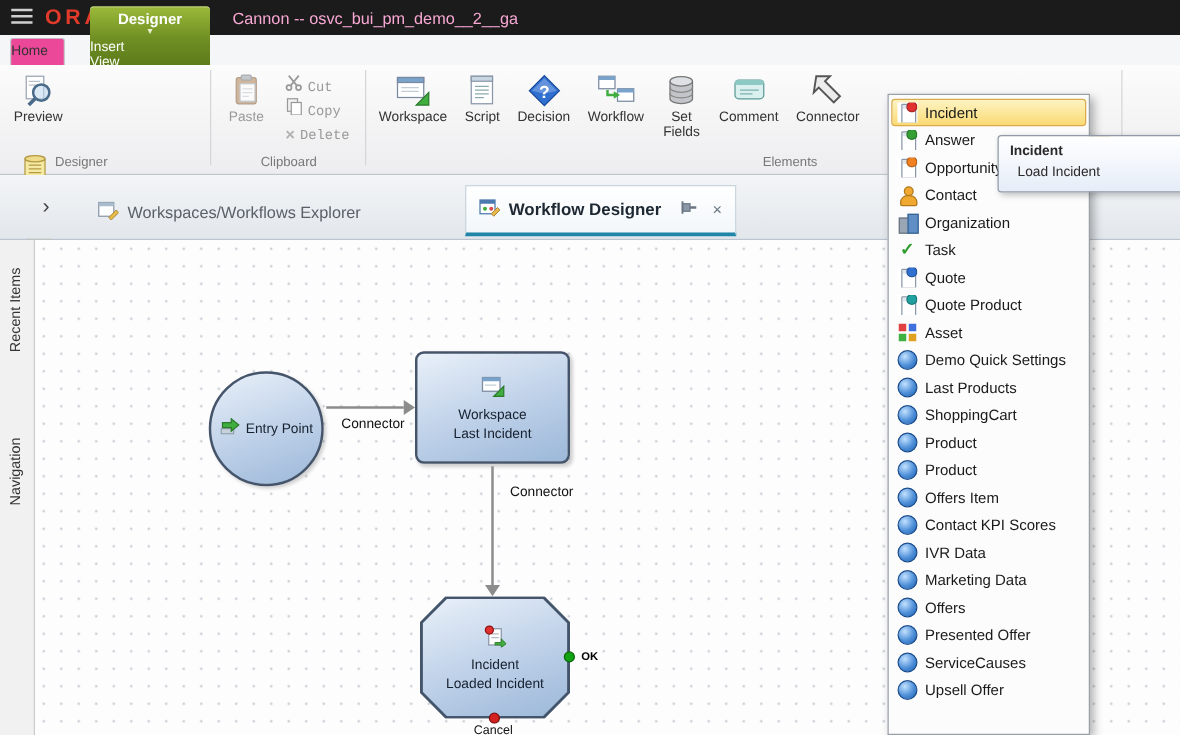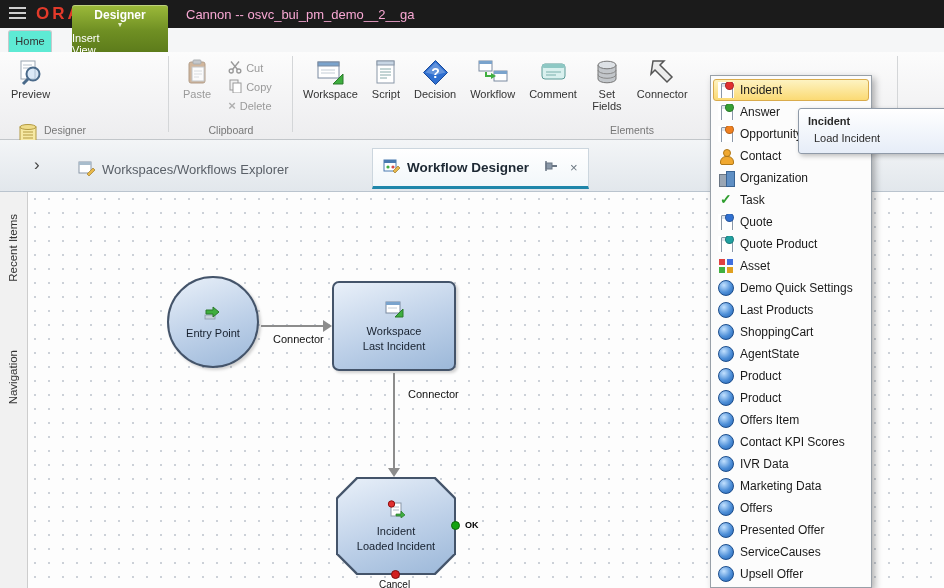--- a/index.html
+++ b/index.html
@@ -20,38 +20,38 @@
   .app-tab { position:absolute; left:72px; top:5px; width:96px; height:47px; z-index:6;
     background:linear-gradient(#9cba3a,#6f8f23 55%,#5d7c1b); border-radius:3px 3px 0 0;
     box-shadow:inset 0 1px 0 rgba(255,255,255,.35); }
   .app-tab-label { text-align:center; color:#fff; font-size:12px; font-weight:bold; padding-top:3px; }
   .app-tab-caret { text-align:center; color:#e8f0d0; font-size:8px; line-height:6px; }
   .app-tab-row { display:flex; justify-content:space-evenly; margin-top:4px;flex-direction:column; }
   .app-tab-row span { color:#fff; font-size:11px; cursor:pointer; }
 
   
   .tabrow { position:absolute; left:0; top:28px; width:944px; height:24px; background:#f5f6f7; }
-  .home-tab { position:absolute; left:8px; top:2px; width:44px; height:22px; background:#5eead4;
+  .home-tab { position:absolute; left:8px; top:2px; width:44px; height:22px; background:#ec4899;
     border:1px solid #c6c9cc; border-bottom:none; border-radius:3px 3px 0 0;
-    font-size:11px; color:#333; text-align:center; line-height:20px; cursor:pointer; }
+    font-size:11px; color:#333; text-align:left; line-height:20px; cursor:pointer; }
 
   
   .ribbon { position:absolute; left:0; top:52px; width:944px; height:88px;
     background:linear-gradient(#fcfcfc,#ededef); border-bottom:1px solid #c2c6ca; }
   .rgroup-label { position:absolute; bottom:3px; font-size:10.5px; color:#777; text-align:center; }
   .rsep { position:absolute; top:4px; width:1px; height:76px; background:#d4d6d8; }
   .rbtn { display:flex; flex-direction:column; align-items:center; padding:2px 7px 0 7px;
     font-size:11px; color:#333; line-height:12px; height:64px; text-align:center; cursor:pointer; border-radius:3px; }
   .rbtn .ric { height:32px; display:flex; align-items:center; justify-content:center; }
   .grp { position:absolute; top:2px; display:flex; }
   .grp-designer { left:4px;flex-direction:column; }
   .grp-clipboard { left:176px; }
   .grp-elements { left:296px; }
   .smallstack { display:flex; flex-direction:column; justify-content:flex-start; margin-left:6px; padding-top:4px; }
-  .sbtn { display:flex; align-items:center; gap:4px; height:19px; font-size:11px; color:#9a9a9a; padding:0 4px; cursor:pointer; }
+  .sbtn { display:flex; align-items:flex-end; gap:4px; height:19px; font-size:11px; color:#9a9a9a; padding:0 4px; cursor:pointer;font-family:Liberation Mono, monospace; }
   .disabled-txt { color:#9a9a9a; }
 
   .load-icon-btn { position:absolute; left:766px; top:55px; width:30px; height:30px;
     display:flex; align-items:center; justify-content:center; cursor:pointer; }
   .load-btn { position:absolute; left:806px; top:57px; width:84px; height:22px;
     background:linear-gradient(#ffeaa6,#fdd463 50%,#f9c43e); border:1px solid #c9a23c; border-radius:3px;
     display:flex; align-items:center; justify-content:center; gap:6px; font-size:12px; color:#3a2f10; cursor:pointer; }
   .load-btn .caret { font-size:9px; color:#5a4a18; }
   .rightcol { position:absolute; right:0; top:54px; width:46px; }
   .rightcol .sbtn { color:#333; height:24px; gap:5px; white-space:nowrap; overflow:hidden; }
@@ -75,22 +75,22 @@
     font-size:11.5px; color:#333; cursor:pointer; }
   .vt-recent { top:22px; }
   .vt-nav { top:158px; }
 
   
   .canvas { position:absolute; left:28px; top:192px; width:916px; height:396px;
     background-color:#fdfdfd;
     background-image:radial-gradient(#ccd1d8 1px, transparent 1.3px);
     background-size:14px 14px; }
   .node-grad { background:linear-gradient(160deg,#e9f0f9 0%,#bdd0e8 55%,#9cb8d9 100%); }
-  .entry-node { position:absolute; left:139px; top:84px; width:92px; height:92px; border-radius:50%;
-    border:2px solid #44546a; display:flex; flex-direction:column; align-items:center; justify-content:center;
+  .entry-node { position:absolute; left:139px; top:105px; width:92px; height:92px; border-radius:50%;
+    border:2px solid #44546a; display:flex; align-items:center; justify-content:center;
     gap:3px; box-shadow:2px 2px 3px rgba(0,0,0,.18); cursor:pointer; }
   .ws-node { position:absolute; left:304px; top:89px; width:124px; height:90px; border-radius:7px;
     border:2px solid #44546a; display:flex; flex-direction:column; align-items:center; justify-content:center;
     gap:3px; box-shadow:2px 2px 3px rgba(0,0,0,.18); cursor:pointer; }
   .node-txt { font-size:11px; color:#16202e; }
   .octa-outer { position:absolute; left:308px; top:285px; width:120px; height:98px; background:#44546a;
     clip-path:polygon(17% 0,83% 0,100% 21%,100% 79%,83% 100%,17% 100%,0 79%,0 21%); cursor:pointer; }
   .octa-inner { position:absolute; left:2px; top:2px; right:2px; bottom:2px;
     clip-path:polygon(17% 0,83% 0,100% 21%,100% 79%,83% 100%,17% 100%,0 79%,0 21%);
     display:flex; flex-direction:column; align-items:center; justify-content:center; gap:3px; }
@@ -303,41 +303,41 @@
               <rect x="1" y="3" width="13" height="10" fill="#fff" stroke="#7a8aa0"></rect>
               <rect x="1" y="3" width="13" height="3" fill="#7aa3cc"></rect>
               <rect x="16" y="13" width="13" height="10" fill="#fff" stroke="#7a8aa0"></rect>
               <rect x="16" y="13" width="13" height="3" fill="#7aa3cc"></rect>
               <path d="M8 14 V 18 H 14" fill="none" stroke="#3fae3f" stroke-width="2"></path>
               <polygon points="13,15 13,21 18,18" fill="#3fae3f"></polygon>
             </svg>
         </span>
         <span>Workflow</span>
       </div>
+      <div class="rbtn" style="width:46px">
+        <span class="ric">
+          <svg width="26" height="26" viewBox="0 0 26 26">
+              <path d="M4 6 V20 a9 3.8 0 0 0 18 0 V6" fill="#c2c6ca" stroke="#777"></path>
+              <ellipse cx="13" cy="6" rx="9" ry="3.8" fill="#dde1e5" stroke="#777"></ellipse>
+              <path d="M4 11 a9 3.8 0 0 0 18 0" fill="none" stroke="#888"></path>
+              <path d="M4 15.5 a9 3.8 0 0 0 18 0" fill="none" stroke="#888"></path>
+            </svg>
+        </span>
+        <span>Set Fields</span>
+      </div>
       <div class="rbtn">
         <span class="ric">
           <svg width="27" height="26" viewBox="0 0 27 26">
               <rect x="2" y="5" width="23" height="15" rx="3" fill="#d9f0ee" stroke="#5a9a96"></rect>
               <rect x="2" y="5" width="23" height="4" rx="2" fill="#8ec8c4"></rect>
               <line x1="6" y1="13" x2="21" y2="13" stroke="#7ab0ac"></line>
               <line x1="6" y1="16" x2="16" y2="16" stroke="#7ab0ac"></line>
             </svg>
         </span>
         <span>Comment</span>
-      </div>
-      <div class="rbtn" style="width:46px">
-        <span class="ric">
-          <svg width="26" height="26" viewBox="0 0 26 26">
-              <path d="M4 6 V20 a9 3.8 0 0 0 18 0 V6" fill="#c2c6ca" stroke="#777"></path>
-              <ellipse cx="13" cy="6" rx="9" ry="3.8" fill="#dde1e5" stroke="#777"></ellipse>
-              <path d="M4 11 a9 3.8 0 0 0 18 0" fill="none" stroke="#888"></path>
-              <path d="M4 15.5 a9 3.8 0 0 0 18 0" fill="none" stroke="#888"></path>
-            </svg>
-        </span>
-        <span>Set Fields</span>
       </div>
       <div class="rbtn">
         <span class="ric">
           <svg width="28" height="28" viewBox="0 0 28 28">
               <path d="M5 3 L16 3 L12 7 L24 19 L19 24 L7 12 L3 16 Z" fill="#ececec" stroke="#555" stroke-width="1.5"></path>
             </svg>
         </span>
         <span>Connector</span>
       </div>
     </div>
@@ -530,24 +530,20 @@
       <div class="menu-item">
         <span class="mi ic-custom"></span>
         <span>Last Products</span>
       </div>
       <div class="menu-item">
         <span class="mi ic-custom"></span>
         <span>ShoppingCart</span>
       </div>
       <div class="menu-item">
         <span class="mi ic-custom"></span>
-        <span>AgentState</span>
-      </div>
-      <div class="menu-item">
-        <span class="mi ic-custom"></span>
         <span>Product</span>
       </div>
       <div class="menu-item">
         <span class="mi ic-custom"></span>
         <span>Product</span>
       </div>
       <div class="menu-item">
         <span class="mi ic-custom"></span>
         <span>Offers Item</span>
       </div>

